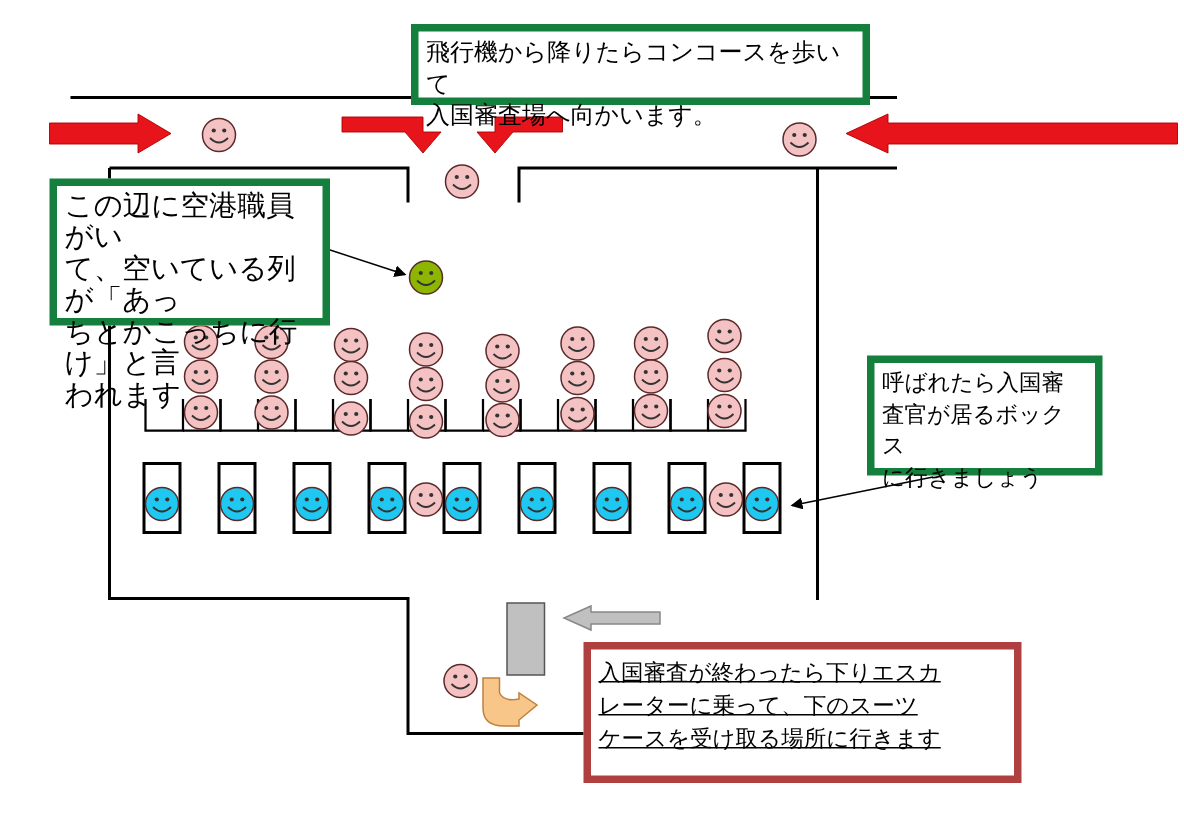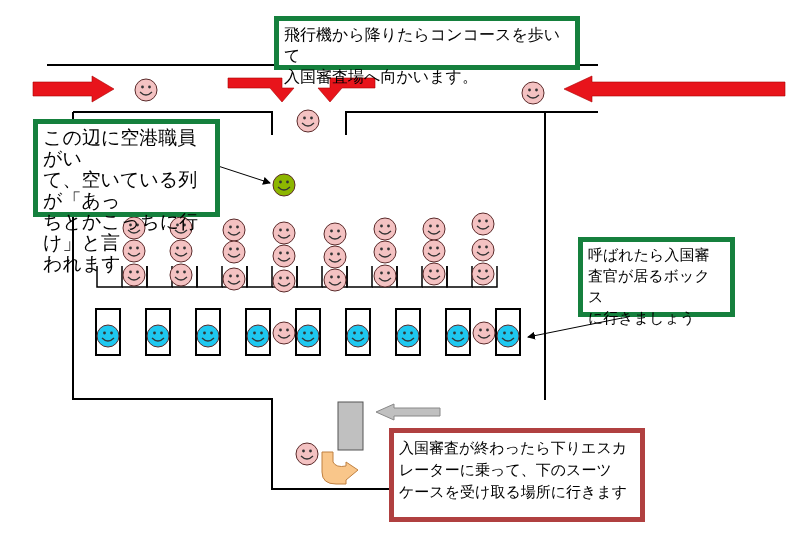--- a/index.html
+++ b/index.html
@@ -128,15 +128,15 @@
 
 <div class="callout" style="left:274px;top:16px;width:306px;height:54px;font-size:16px;line-height:21px;padding:3px 5px;">飛行機から降りたらコンコースを歩いて
 入国審査場へ向かいます。</div>
 <div class="callout" style="left:33px;top:119px;width:187px;height:98px;font-size:19px;line-height:21px;padding:3px 5px;">この辺に空港職員がい
 て、空いている列が「あっ
 ちとかこっちに行け」と言
 われます</div>
 <div class="callout" style="left:559px;top:237px;width:157px;height:80px;font-size:15px;line-height:21px;padding:3px 5px;margin-left:19px;">呼ばれたら入国審
 査官が居るボックス
 に行きましょう</div>
-<div class="callout red" style="left:389px;top:428px;width:256px;height:94px;font-size:15px;line-height:22px;padding:4px 5px;">入国審査が終わったら下りエスカ
+<div class="callout red" style="left:389px;top:428px;width:292px;height:94px;font-size:15px;line-height:22px;padding:4px 5px;text-decoration:underline;">入国審査が終わったら下りエスカ
 レーターに乗って、下のスーツ
 ケースを受け取る場所に行きます</div>
 
 </body></html>

